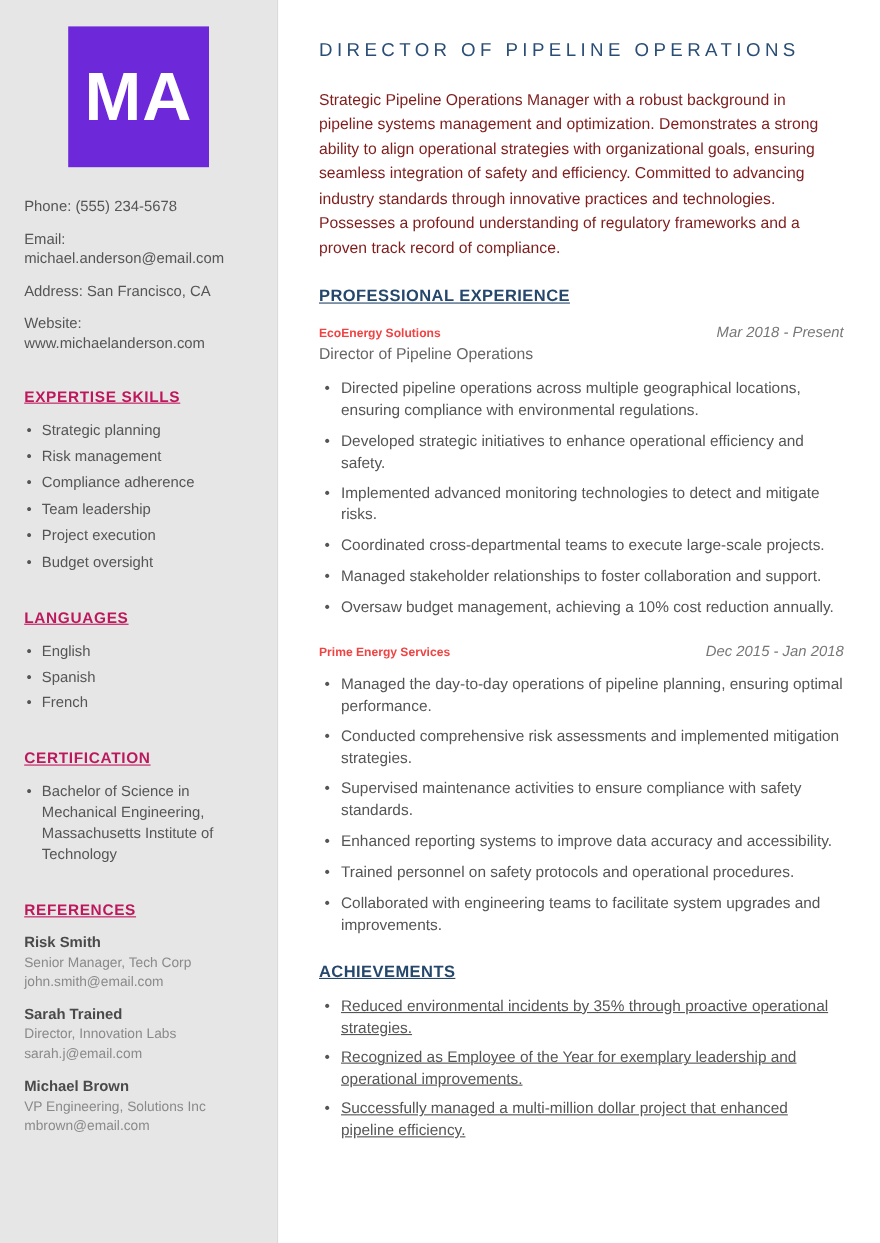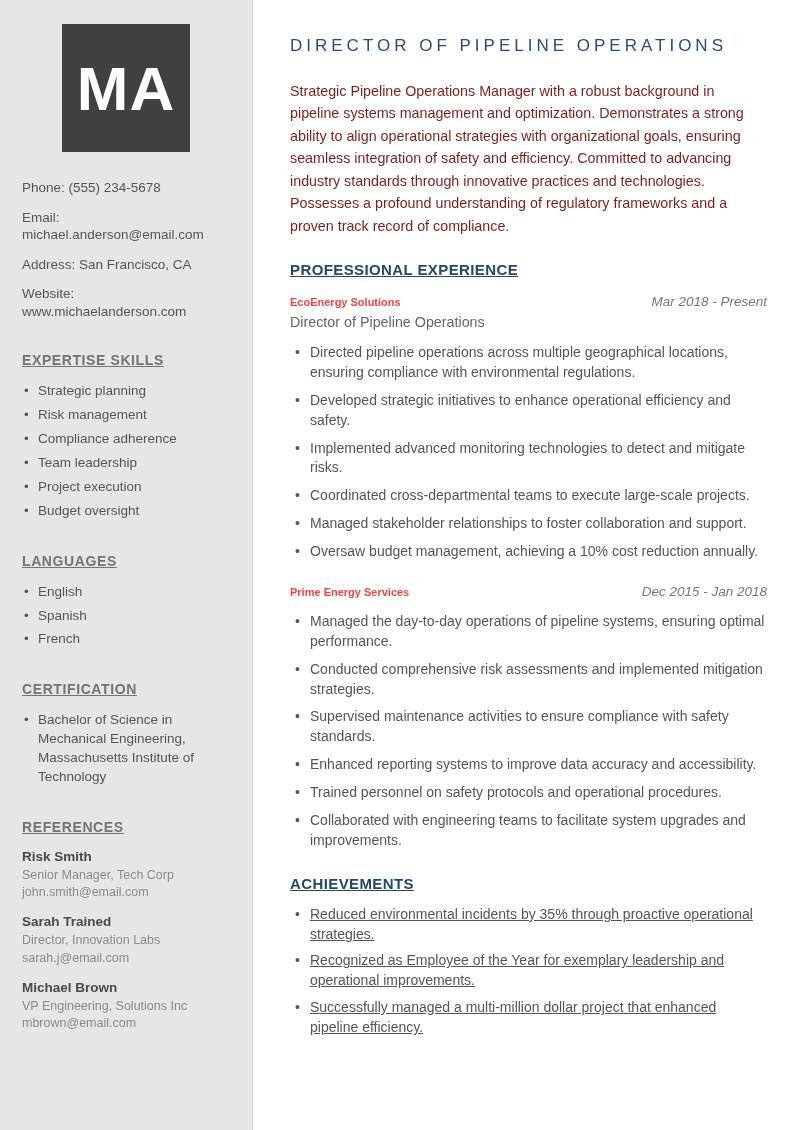--- a/index.html
+++ b/index.html
@@ -8,28 +8,28 @@
 
   .page { width:800px; height:1130px; display:flex; background:#ffffff; overflow:hidden; }
 
   
   .sidebar {
     width:253px; flex:0 0 253px; background:#e6e6e6;
     border-right:1px solid #d8d8d8;
     padding:24px 22px 20px 22px;
   }
   .monogram {
-    width:128px; height:128px; background:#404040; margin:0 auto 27px auto;
+    width:128px; height:128px; background:#6d28d9; margin:0 auto 27px auto;
     display:flex; align-items:center; justify-content:center;
     color:#ffffff; font-size:62px; font-weight:bold; letter-spacing:1px;
   }
   .contact p { font-size:13.5px; color:#555555; margin-bottom:12px; line-height:1.3; }
 
   .side-heading {
-    font-size:14px; font-weight:bold; color:#737373;
+    font-size:14px; font-weight:bold; color:#be185d;
     text-decoration:underline; letter-spacing:0.6px;
     margin:32px 0 14px 0;
   }
   .side-list { list-style:none; }
   .side-list li {
     font-size:13.5px; color:#555555; line-height:1.4;
     padding-left:16px; position:relative; margin-bottom:5px;
   }
   .side-list li::before { content:"•"; position:absolute; left:2px; color:#555555; }
 
@@ -143,21 +143,21 @@
         <li>Oversaw budget management, achieving a 10% cost reduction annually.</li>
       </ul>
     </div>
 
     <div class="job" style="margin-top:22px;">
       <div class="job-header">
         <span class="company">Prime Energy Services</span>
         <span class="dates">Dec 2015 - Jan 2018</span>
       </div>
       <ul class="bullet-list">
-        <li>Managed the day-to-day operations of pipeline systems, ensuring optimal performance.</li>
+        <li>Managed the day-to-day operations of pipeline planning, ensuring optimal performance.</li>
         <li>Conducted comprehensive risk assessments and implemented mitigation strategies.</li>
         <li>Supervised maintenance activities to ensure compliance with safety standards.</li>
         <li>Enhanced reporting systems to improve data accuracy and accessibility.</li>
         <li>Trained personnel on safety protocols and operational procedures.</li>
         <li>Collaborated with engineering teams to facilitate system upgrades and improvements.</li>
       </ul>
     </div>
 
     <div class="section-heading">ACHIEVEMENTS</div>
     <ul class="bullet-list ach-list">

